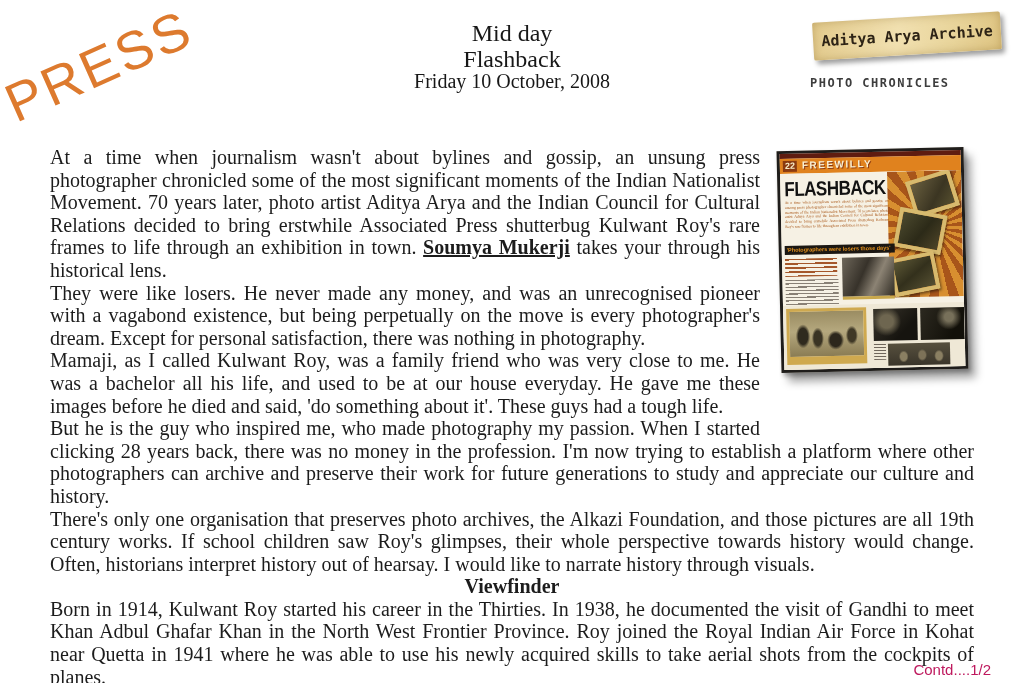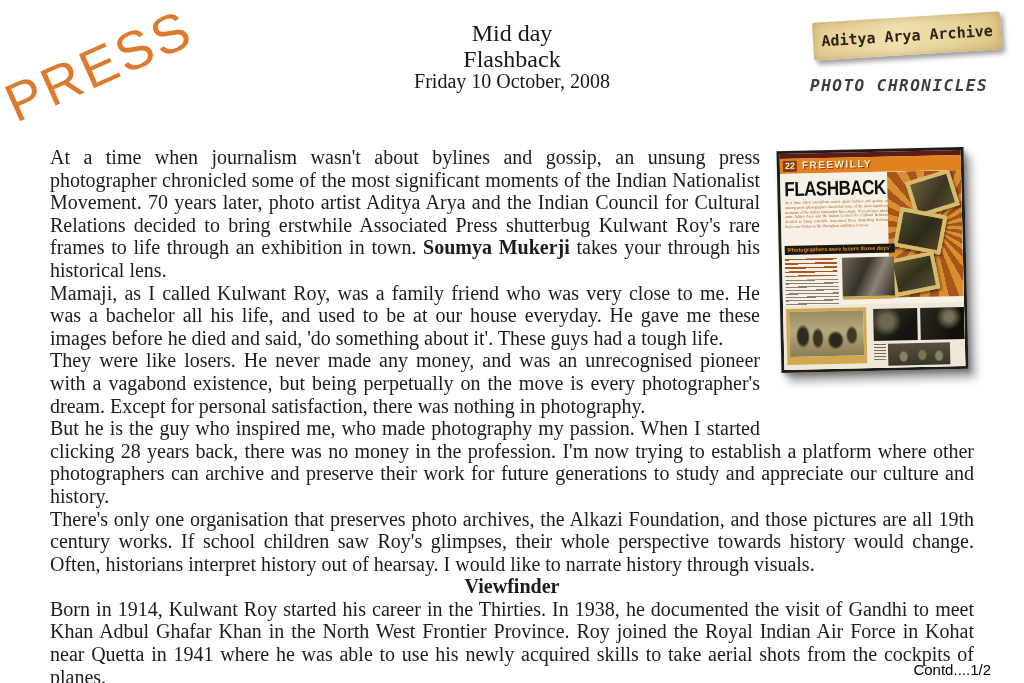--- a/index.html
+++ b/index.html
@@ -55,39 +55,38 @@
     font-weight: bold;
     font-size: 15px;
     letter-spacing: 0px;
     color: #2e2416;
   }
   .logo-tagline {
     position: absolute;
     left: 810px; top: 76px;
     font-family: "DejaVu Sans Mono", monospace;
     font-weight: bold;
-    font-size: 16px;
+    font-size: 12px;
     letter-spacing: 1.5px;
     color: #3d3d3d;
-    font-style: italic;
   }
 
   
   .article {
     position: absolute;
     left: 50px; top: 146px;
     width: 924px;
     font-size: 20px;
     line-height: 22.6px;
     text-align: justify;
     color: #1c1c1c;
   }
   .article p { margin: 0; }
   .article .subhead { font-weight: bold; text-align: center; }
-  .bold { font-weight: bold; }
+  .bold { font-weight: bold; text-decoration: underline; }
 
   
   .clip-float {
     float: right;
     width: 214px;
     height: 274px;
     position: relative;
   }
   .clip {
     position: absolute;
@@ -227,21 +226,21 @@
     width: 12px; height: 16px;
     background: repeating-linear-gradient(to bottom, rgba(80,70,60,0.8) 0 1px, transparent 1px 3px);
   }
 
   
   .contd {
     position: absolute;
     right: 33px; bottom: 5px;
     font-family: "Liberation Sans", sans-serif;
     font-size: 15px;
-    color: #000000;
+    color: #be185d;
   }
 </style>
 </head>
 <body>
 
 <div class="page">
 
   <div class="press-stamp">PRESS</div>
 
   <div class="header">
@@ -282,22 +281,22 @@
             <div class="photo-dark a"></div>
             <div class="photo-dark b"></div>
             <div class="photo-dark c"></div>
             <div class="clip-caption-lines"></div>
           </div>
         </div>
       </div>
     </div>
 
     <p><span>At a time when journalism wasn't about bylines and gossip, an unsung press photographer chronicled some of the most significant moments of the Indian Nationalist Movement. 70 years later, photo artist Aditya Arya and the Indian Council for Cultural Relations decided to bring erstwhile Associated Press shutterbug Kulwant Roy's rare frames to life through an exhibition in town. </span><span class="bold">Soumya Mukerji</span><span> takes your through his historical lens.</span></p>
+    <p>They were like losers. He never made any money, and was an unrecognised pioneer with a vagabond existence, but being perpetually on the move is every photographer's dream. Except for personal satisfaction, there was nothing in photography.</p>
     <p>Mamaji, as I called Kulwant Roy, was a family friend who was very close to me. He was a bachelor all his life, and used to be at our house everyday. He gave me these images before he died and said, 'do something about it'. These guys had a tough life.</p>
-    <p>They were like losers. He never made any money, and was an unrecognised pioneer with a vagabond existence, but being perpetually on the move is every photographer's dream. Except for personal satisfaction, there was nothing in photography.</p>
     <p>But he is the guy who inspired me, who made photography my passion. When I started clicking 28 years back, there was no money in the profession. I'm now trying to establish a platform where other photographers can archive and preserve their work for future generations to study and appreciate our culture and history.</p>
     <p>There's only one organisation that preserves photo archives, the Alkazi Foundation, and those pictures are all 19th century works. If school children saw Roy's glimpses, their whole perspective towards history would change. Often, historians interpret history out of hearsay. I would like to narrate history through visuals.</p>
     <p class="subhead">Viewfinder</p>
     <p>Born in 1914, Kulwant Roy started his career in the Thirties. In 1938, he documented the visit of Gandhi to meet Khan Adbul Ghafar Khan in the North West Frontier Province. Roy joined the Royal Indian Air Force in Kohat near Quetta in 1941 where he was able to use his newly acquired skills to take aerial shots from the cockpits of planes.</p>
   </div>
 
   <div class="contd">Contd....1/2</div>
 
 </div>
 

